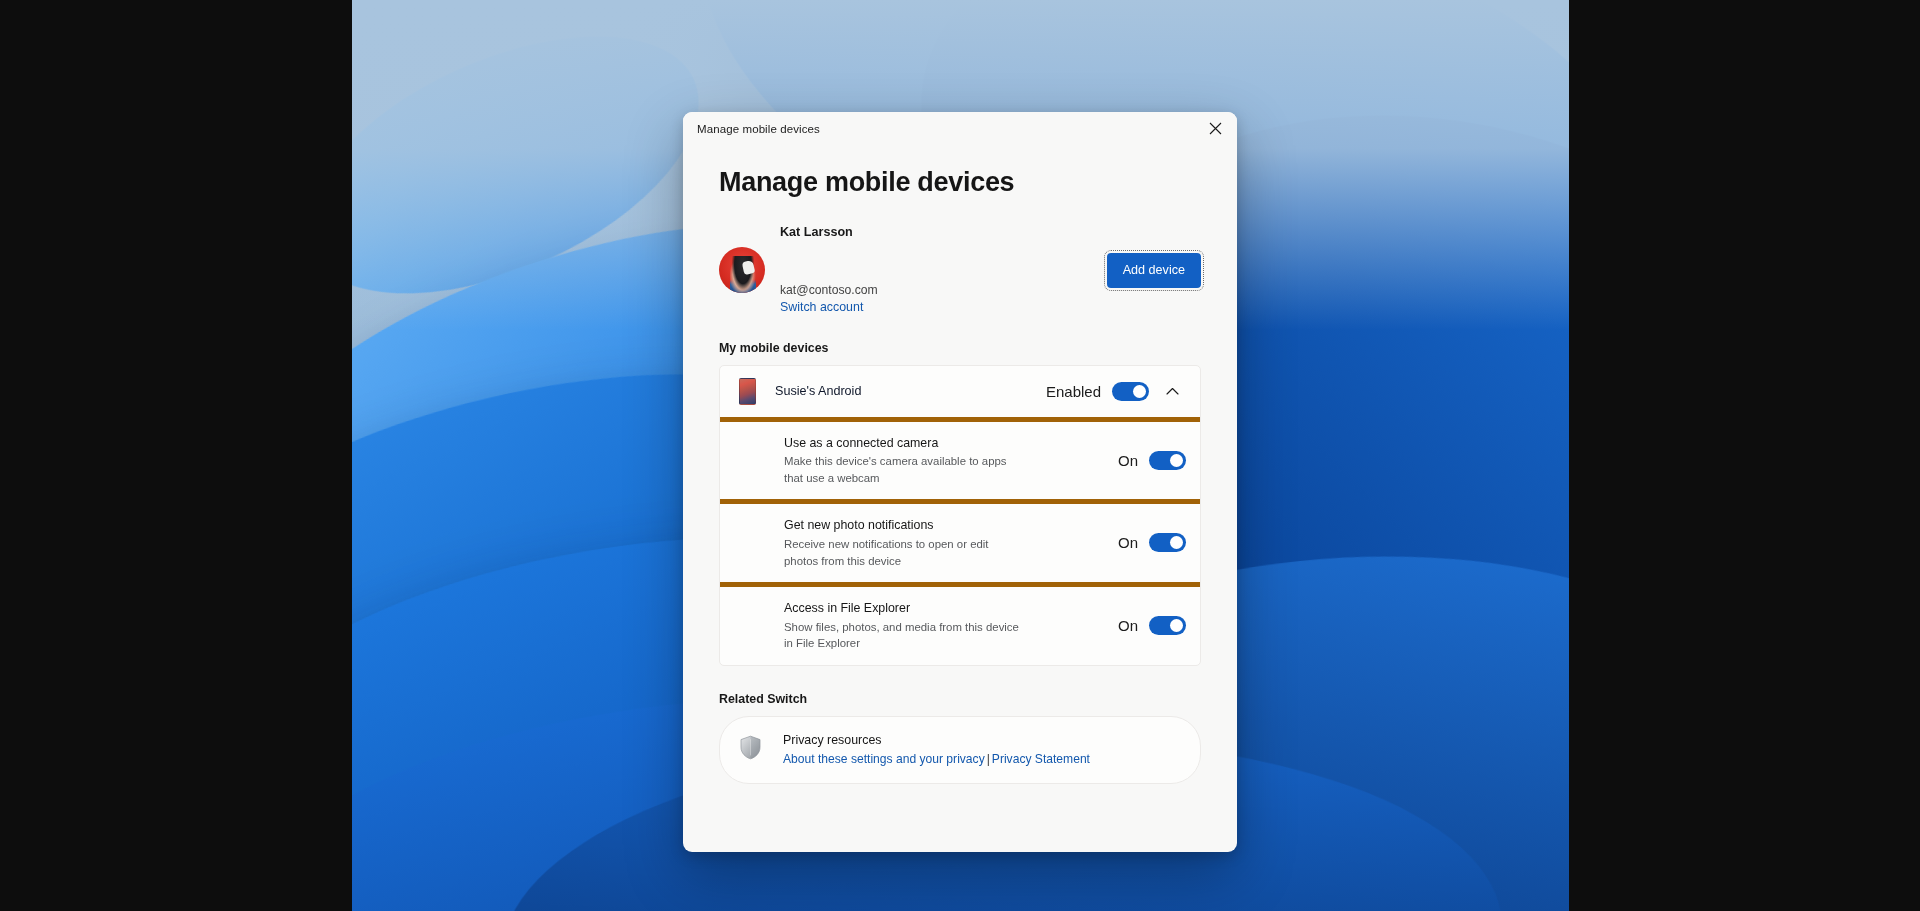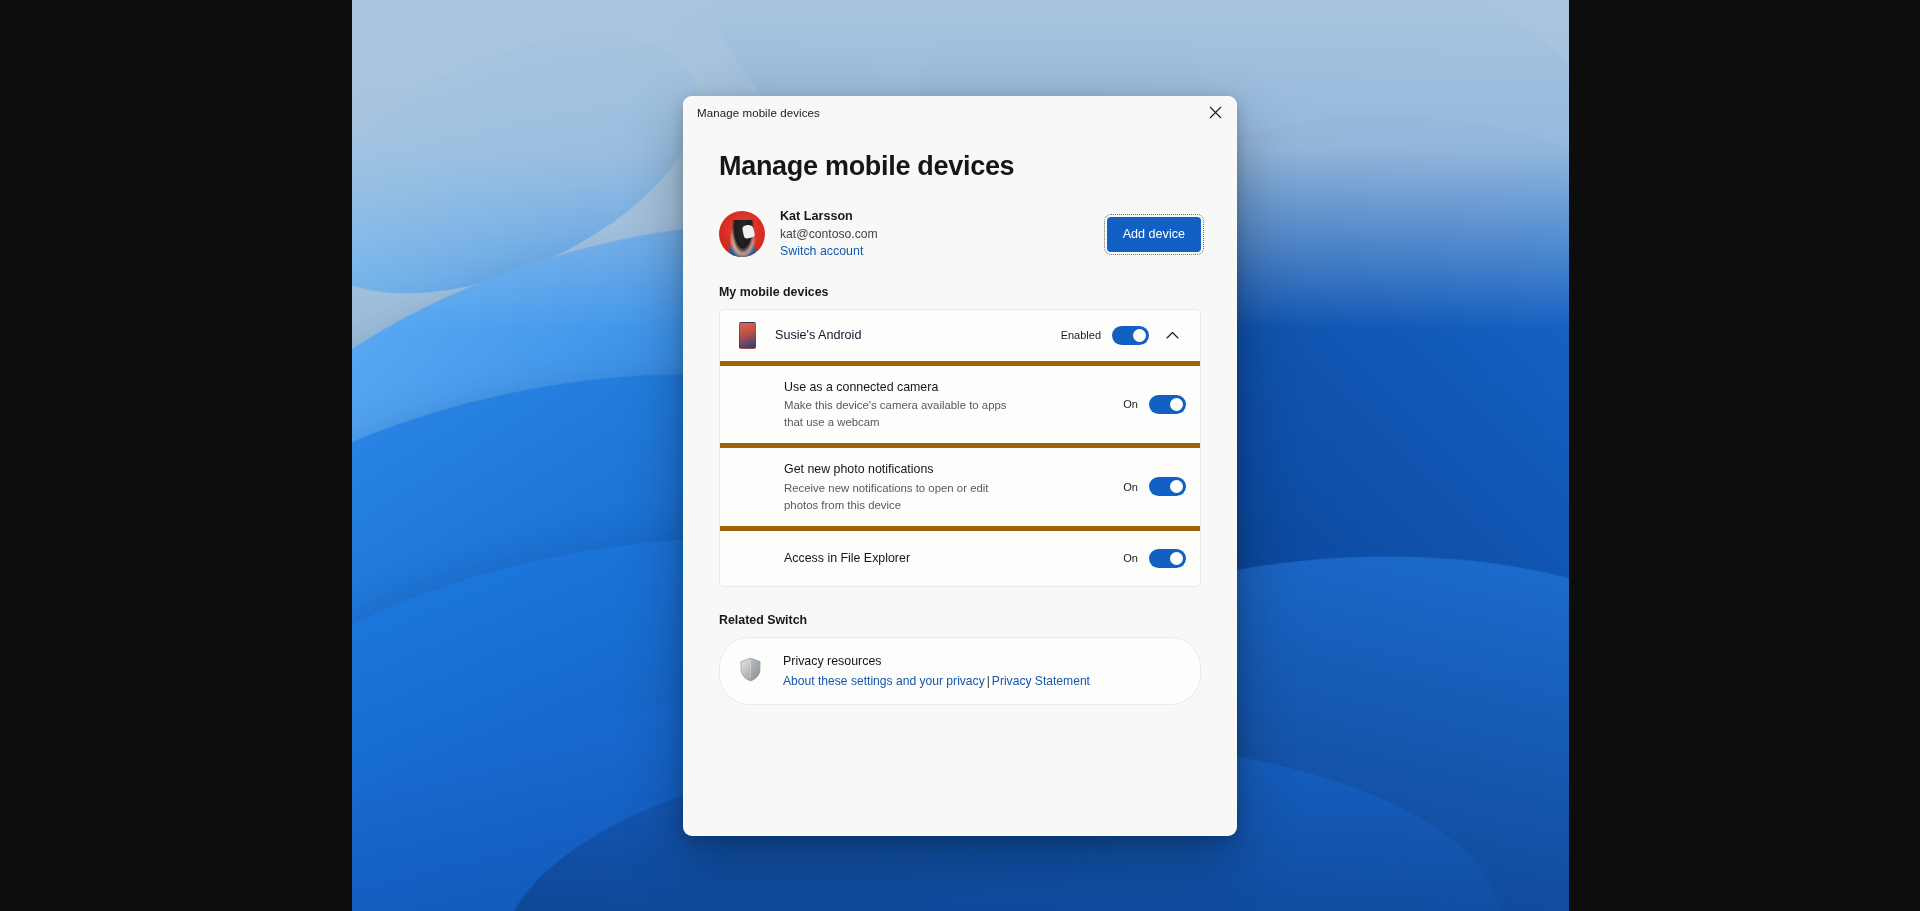--- a/index.html
+++ b/index.html
@@ -45,21 +45,21 @@
   .hazetop {
     position: absolute; left: 0; top: 0; width: 1217px; height: 330px;
     background: linear-gradient(180deg, rgba(168,196,222,1) 0%, rgba(168,196,222,.85) 45%, rgba(168,196,222,0) 100%);
     pointer-events: none;
   }
 
   
   #dialog {
     position: absolute;
     left: 683px;
-    top: 96px;
+    top: 112px;
     width: 554px;
     height: 740px;
     background: #f8f8f7;
     border-radius: 9px;
     box-shadow: 0 22px 58px rgba(0,0,0,.30), 0 4px 14px rgba(0,0,0,.18);
     overflow: hidden;
     display: flex;
     flex-direction: column;
   }
 
@@ -120,21 +120,21 @@
       radial-gradient(ellipse at 50% 22%, #2b2b2e 0%, #1b1b1e 46%, rgba(27,27,30,0) 62%),
       radial-gradient(ellipse at 48% 52%, #e8c9bb 0%, #d8a893 48%, rgba(216,168,147,0) 70%),
       linear-gradient(180deg, rgba(0,0,0,0) 62%, #2d5f9e 74%, #1d4a86 100%);
   }
   #avatar .hand {
     position: absolute; left: 24px; top: 14px; width: 11px; height: 13px;
     background: #f0f0ee; border-radius: 4px 5px 3px 3px; transform: rotate(-12deg);
   }
   .acct-text { display: flex; flex-direction: column; }
   .acct-name { font-size: 12.6px; font-weight: bold; color: #191919; line-height: 1.42; }
-  .acct-mail { font-size: 12.2px; color: #444444; line-height: 1.42; }
+  .acct-mail { font-size: 12.2px; color: #444444; line-height: 1.42; margin-top: 40px; }
   .acct-switch { font-size: 12.4px; color: #1358ad; line-height: 1.42; cursor: pointer; }
 
   #add-device-btn {
     margin-left: auto;
     background: #1260c4;
     color: #ffffff;
     font-size: 12.6px;
     font-family: "Liberation Sans", sans-serif;
     border: none;
     border-radius: 4px;
@@ -174,21 +174,21 @@
     width: 17px; height: 27px;
     border-radius: 2px;
     flex: 0 0 17px;
     background: linear-gradient(160deg,#c96b5b 0%,#d8564a 22%,#b8534a 40%,#9c4a52 58%,#5d4a6e 76%,#2e3f6b 100%);
     border: .5px solid rgba(0,0,0,.18);
     margin-right: 19px;
   }
   .device-name { font-size: 12.6px; color: #0f172a; }
 
   .row-right { margin-left: auto; display: flex; align-items: center; }
-  .state-label { font-size: 11px; color: #1c1c1c; margin-right: 11px; }
+  .state-label { font-size: 15px; color: #1c1c1c; margin-right: 11px; }
 
   
   .toggle {
     width: 37px; height: 19px;
     border-radius: 10px;
     background: #1260c4;
     position: relative;
     cursor: pointer;
     flex: 0 0 37px;
   }
@@ -314,20 +314,21 @@
           <span class="state-label">On</span>
           <div class="toggle">
               <div class="knob"></div>
             </div>
         </div>
       </div>
 
       <div class="setting-row">
         <div class="setting-text">
           <div class="setting-title">Access in File Explorer</div>
+          <div class="setting-desc">Show files, photos, and media from this device in File Explorer</div>
         </div>
         <div class="row-right">
           <span class="state-label">On</span>
           <div class="toggle">
               <div class="knob"></div>
             </div>
         </div>
       </div>
 
     </div>

